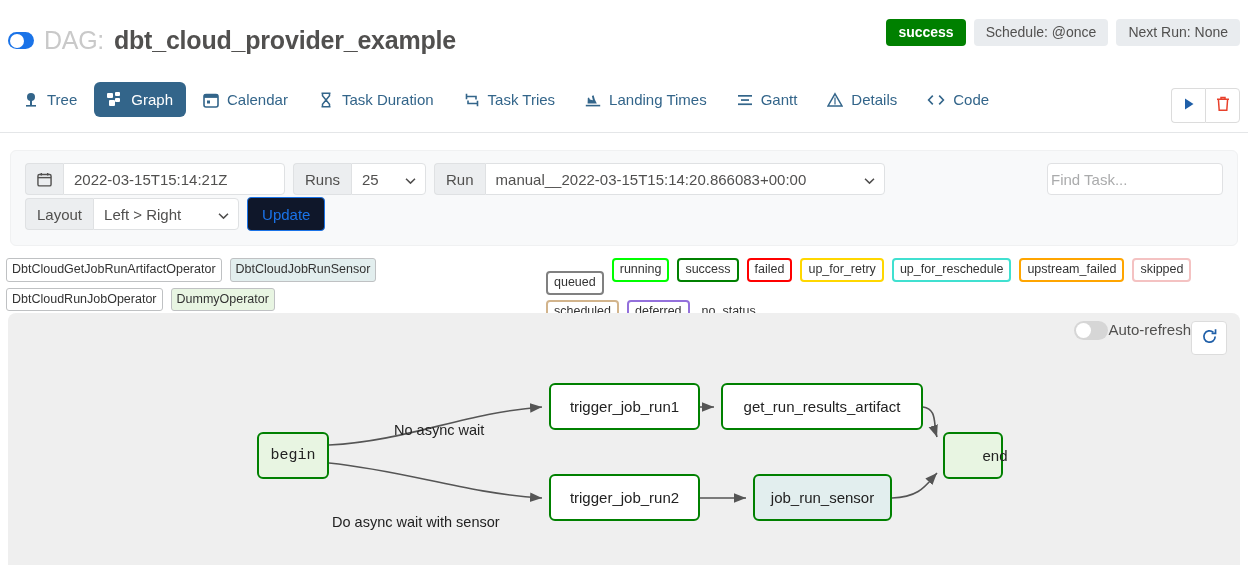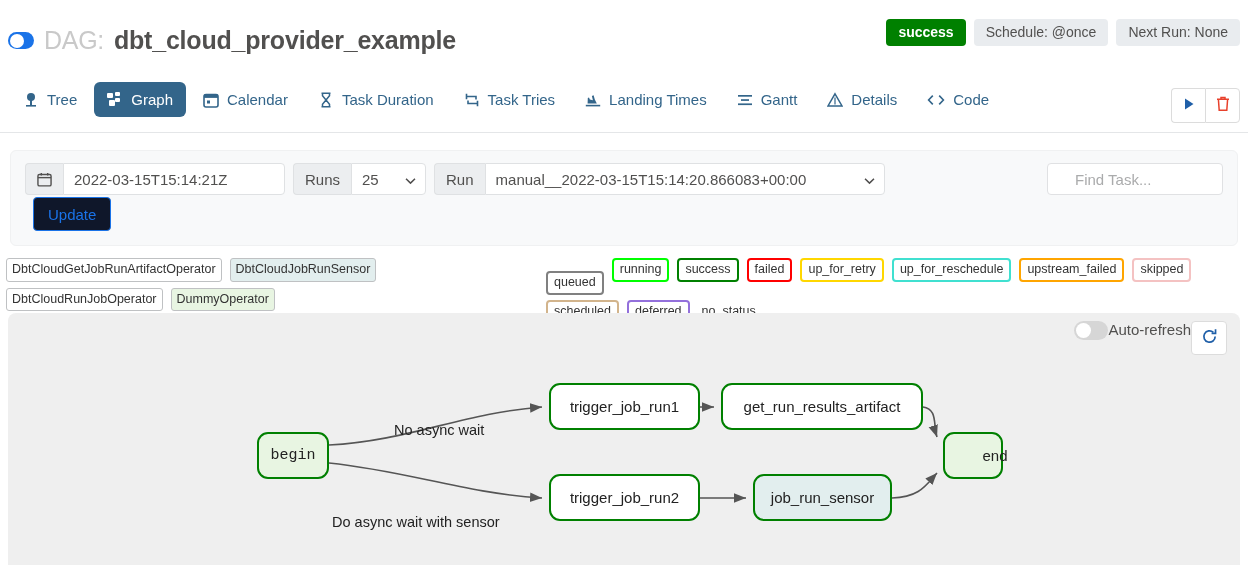--- a/index.html
+++ b/index.html
@@ -204,21 +204,21 @@
   .find-task {
     position: absolute;
     right: 14px; top: 12px;
     width: 176px; height: 32px;
     background: #ffffff;
     border: 1px solid #e0e1e3;
     border-radius: 4px;
     box-sizing: border-box;
     display: flex;
     align-items: center;
-    padding: 0 27px;
+    padding: 0 3px;
     font-size: 15px;
     color: #aaabac;
   }
 
   
   .legend {
     position: absolute;
     left: 0; top: 258px;
     width: 1248px;
     height: 46px;
@@ -307,21 +307,21 @@
 
   .graph-canvas {
     position: absolute;
     left: 0; top: 0;
     width: 1232px; height: 252px;
   }
   .node {
     position: absolute;
     box-sizing: border-box;
     border: 2px solid #008000;
-    border-radius: 11px;
+    border-radius: 6px;
     display: flex;
     align-items: center;
     justify-content: center;
     font-size: 15px;
     color: #222222;
     cursor: pointer;
     background: #ffffff;
   }
   .edge-label {
     position: absolute;
@@ -507,20 +507,31 @@
         <span class="chev">
           <svg width="11" height="7" viewBox="0 0 11 7">
               <path d="M1 1.2 5.5 5.6 10 1.2" fill="none" stroke="#51504f" stroke-width="1.5"></path>
             </svg>
         </span>
       </div>
     </div>
   </div>
 
   <div class="tb-row r2">
+    <div class="grp">
+      <div class="g-addon l">Layout</div>
+      <div class="g-field g-select" style="width:146px">
+        <span>Left &gt; Right</span>
+        <span class="chev">
+          <svg width="11" height="7" viewBox="0 0 11 7">
+              <path d="M1 1.2 5.5 5.6 10 1.2" fill="none" stroke="#51504f" stroke-width="1.5"></path>
+            </svg>
+        </span>
+      </div>
+    </div>
     <div class="update-btn">Update</div>
   </div>
 
   <div class="find-task">Find Task...</div>
 </div>
 
 <div class="legend">
   <div class="legend-ops" id="legend-ops">
       <span class="pill" style="background: rgb(255, 255, 255);">DbtCloudGetJobRunArtifactOperator</span>
       <span class="pill" style="background: rgb(226, 238, 238);">DbtCloudJobRunSensor</span>

